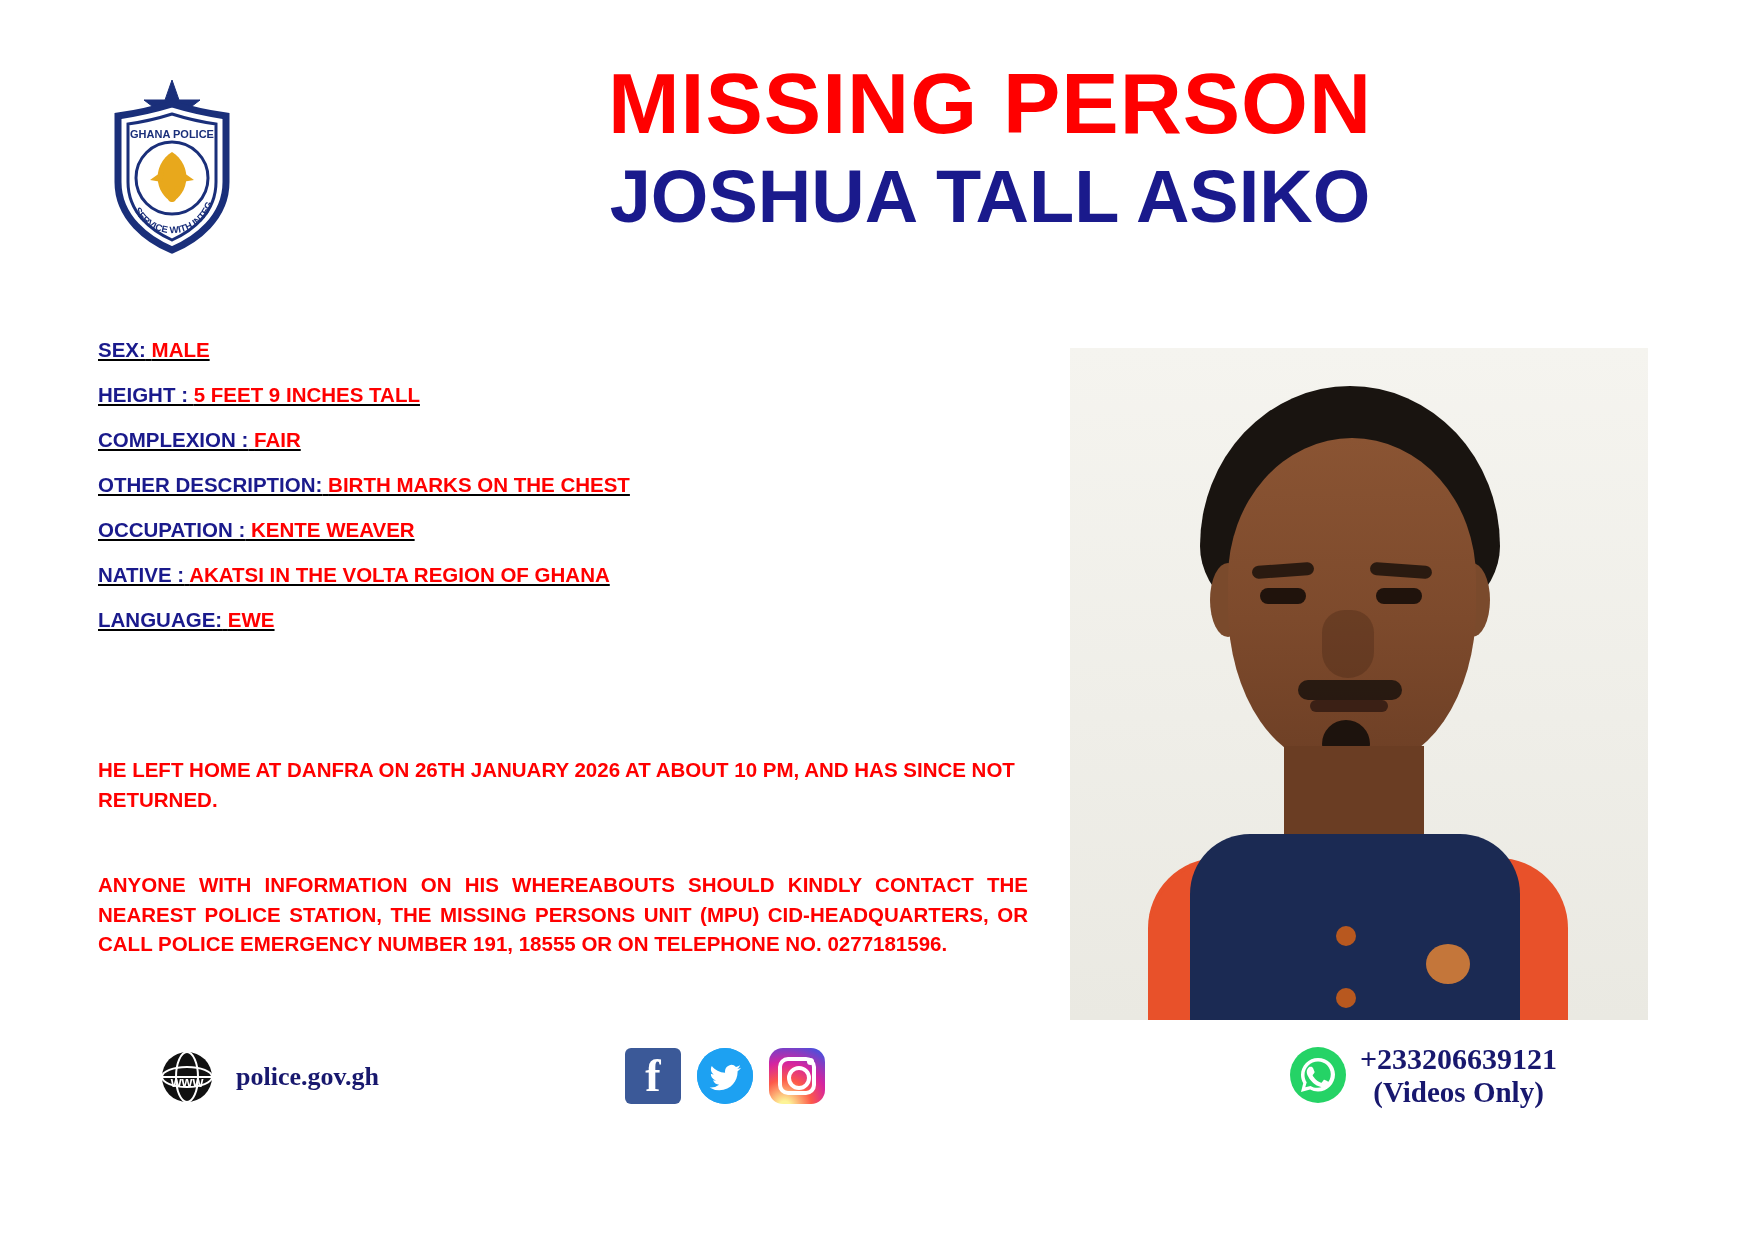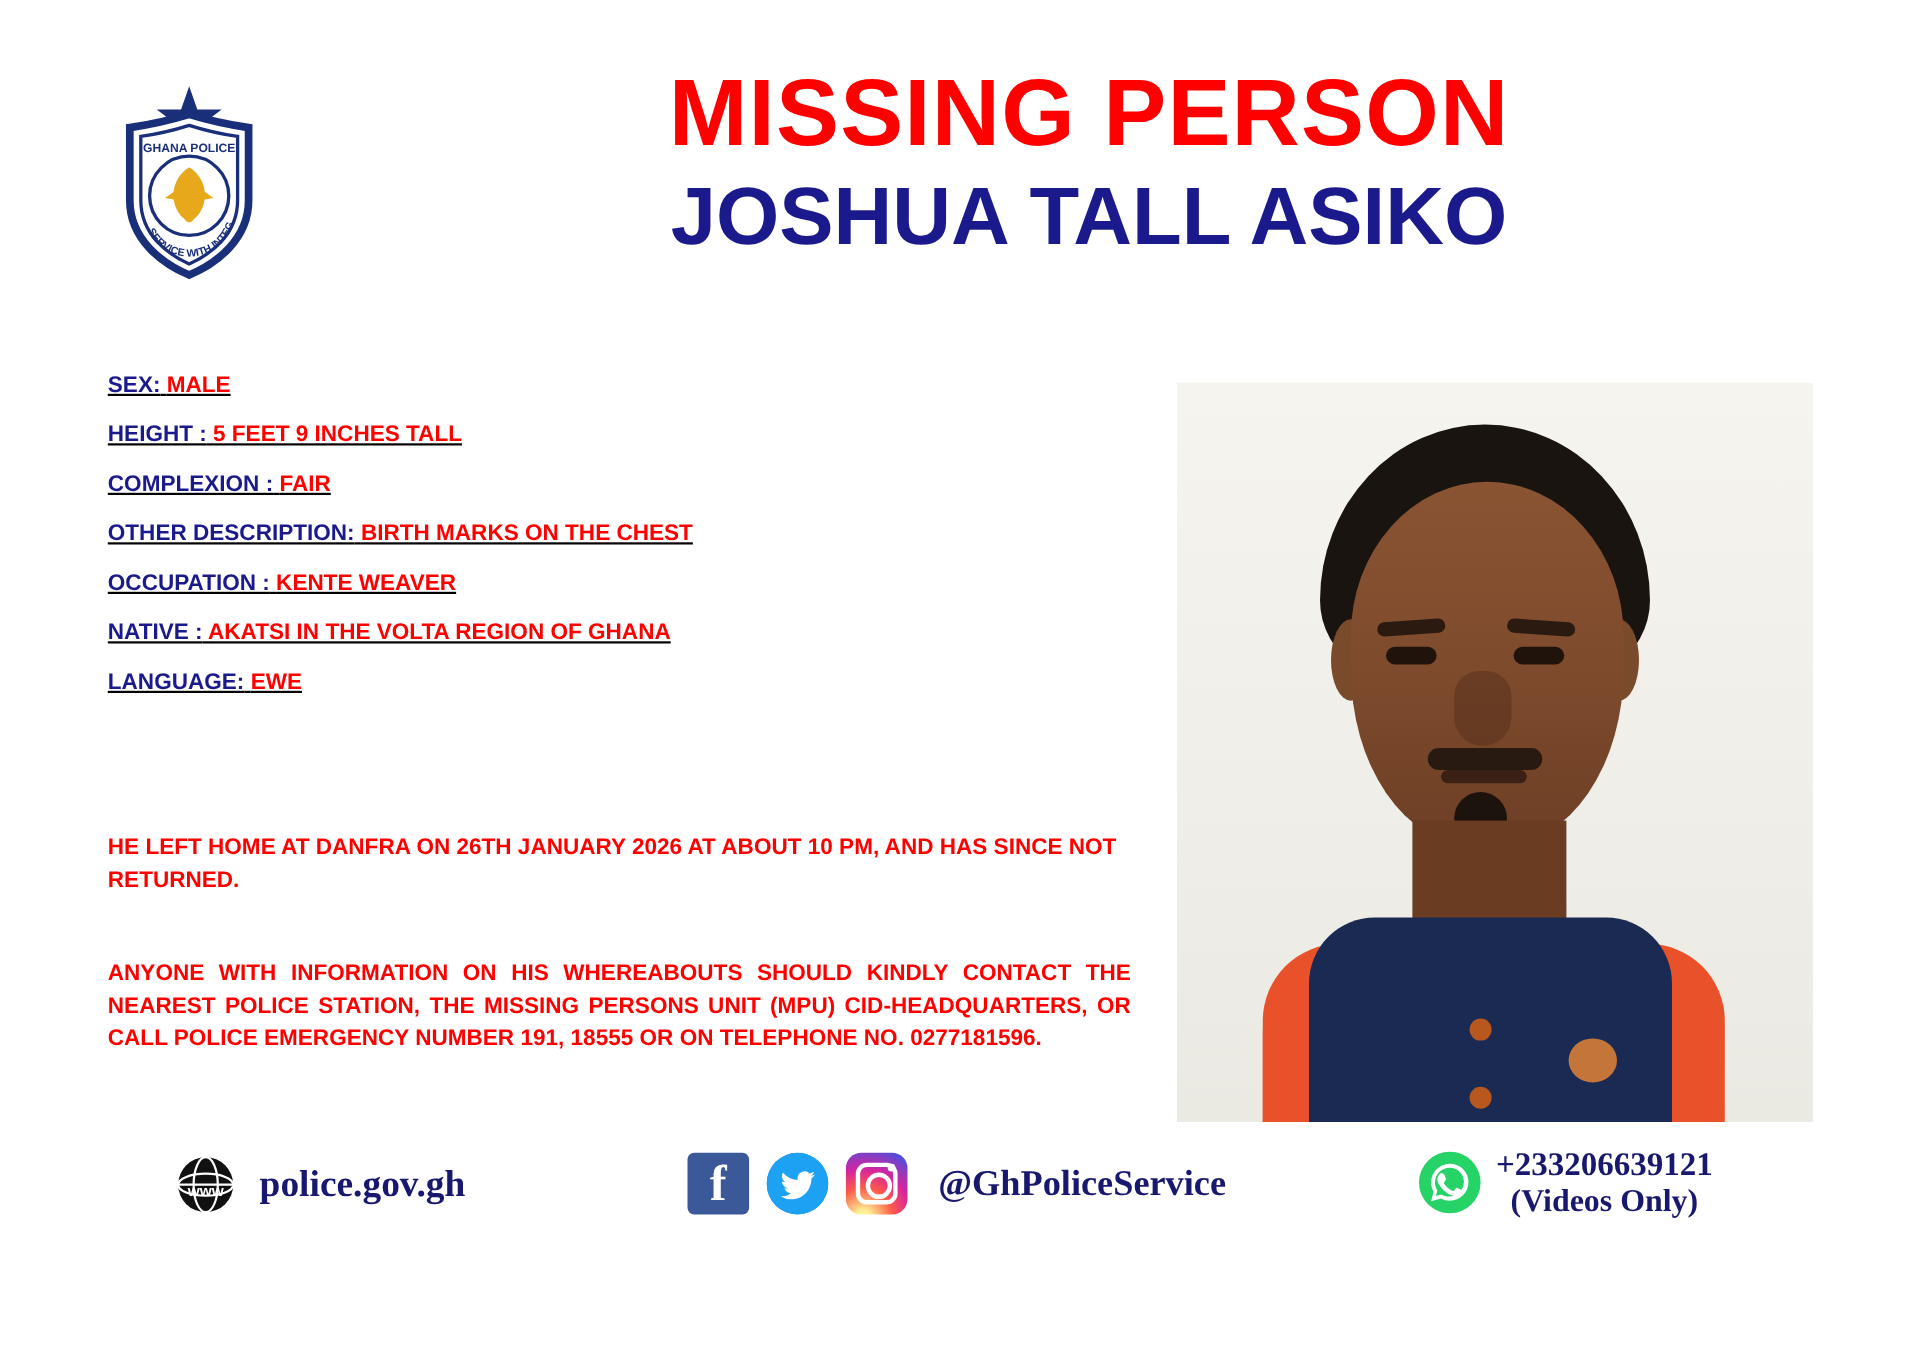--- a/index.html
+++ b/index.html
@@ -212,21 +212,21 @@
     position: absolute;
     left: 160px;
     top: 10px;
     display: flex;
     align-items: center;
     gap: 22px;
   }
   .globe { width: 54px; height: 54px; }
   .web-text {
     font-family: "Liberation Serif", serif;
-    font-size: 34px;
+    font-size: 26px;
     font-weight: bold;
     color: #18186e;
   }
   .footer-social {
     position: absolute;
     left: 625px;
     top: 8px;
     display: flex;
     align-items: center;
     gap: 16px;
@@ -421,21 +421,20 @@
         <svg width="56" height="56" viewBox="0 0 56 56">
           <circle cx="28" cy="28" r="28" fill="#1da1f2"></circle>
           <path d="M44 19.8c-1.2.5-2.4.9-3.7 1.1 1.3-.8 2.3-2.1 2.8-3.6-1.2.7-2.6 1.3-4.1 1.6a6.4 6.4 0 0 0-11 4.4c0 .5 0 1 .1 1.5-5.4-.3-10.1-2.8-13.3-6.8-.6 1-.9 2.1-.9 3.3 0 2.2 1.1 4.2 2.9 5.3-1 0-2-.3-2.9-.8v.1c0 3.1 2.2 5.7 5.1 6.3-.5.2-1.1.2-1.7.2-.4 0-.8 0-1.2-.1.8 2.5 3.2 4.4 6 4.4a12.9 12.9 0 0 1-9.5 2.7 18.1 18.1 0 0 0 9.8 2.9c11.8 0 18.2-9.8 18.2-18.2v-.8c1.3-.9 2.4-2.1 3.3-3.4z" fill="#ffffff"></path>
         </svg>
       </span>
       <span class="sicon ig">
         <span class="ig-outline"></span>
         <span class="ig-lens"></span>
         <span class="ig-dot"></span>
       </span>
-      <span class="handle">@GhPoliceService</span>
     </div>
 
     <div class="footer-wa">
       <span class="wa-circle">
         <svg width="56" height="56" viewBox="0 0 56 56">
           <circle cx="28" cy="28" r="27" fill="#25D366"></circle>
           <path d="M28 11c-9.4 0-17 7.6-17 17 0 3 .8 5.8 2.2 8.2L11 45l9.1-2.4c2.3 1.3 5 2 7.9 2 9.4 0 17-7.6 17-17s-7.6-16.6-17-16.6z" fill="#ffffff"></path>
           <path d="M28 14.5c-7.5 0-13.5 6-13.5 13.5 0 2.7.8 5.2 2.2 7.3l-1.4 5 5.2-1.4c2 1.2 4.3 1.9 6.8 1.9 7.5 0 13.5-6 13.5-13.5s-6-12.8-12.8-12.8z" fill="#25D366"></path>
           <path d="M22.4 20.6c-.4-.9-.8-.9-1.2-.9h-1c-.4 0-1 .1-1.5.7-.5.6-2 1.9-2 4.7s2 5.4 2.3 5.8c.3.4 4 6.2 9.8 8.4 4.8 1.8 5.8 1.5 6.8 1.4 1-.1 3.3-1.3 3.8-2.6.5-1.3.5-2.4.3-2.6-.1-.2-.5-.4-1.1-.7-.6-.3-3.3-1.6-3.8-1.8-.5-.2-.9-.3-1.3.3-.4.6-1.4 1.8-1.7 2.1-.3.4-.6.4-1.2.1-.6-.3-2.4-.9-4.6-2.8-1.7-1.5-2.8-3.3-3.2-3.9-.3-.6 0-.9.3-1.2l.8-1c.3-.3.4-.6.6-1 .2-.4.1-.7 0-1-.2-.3-1.2-3-1.7-4z" fill="#ffffff"></path>
         </svg>

